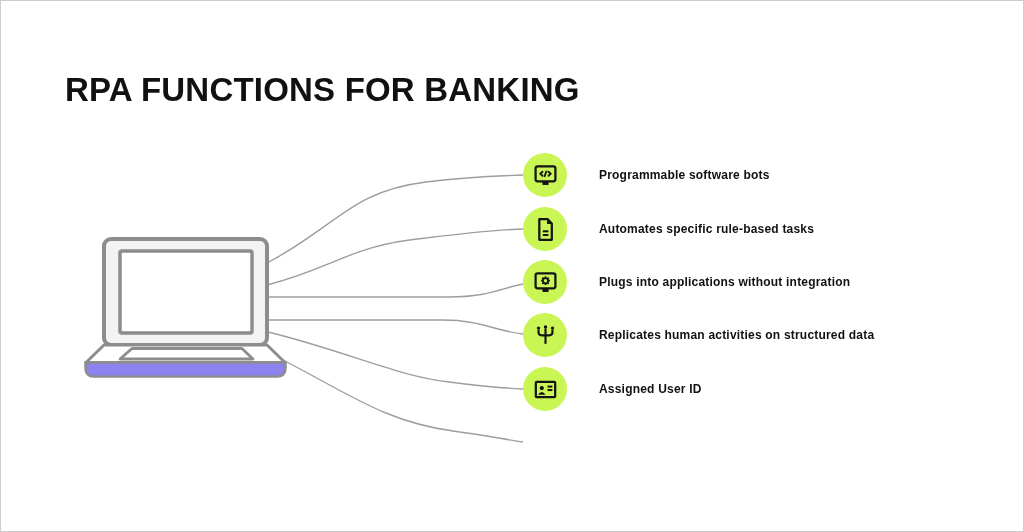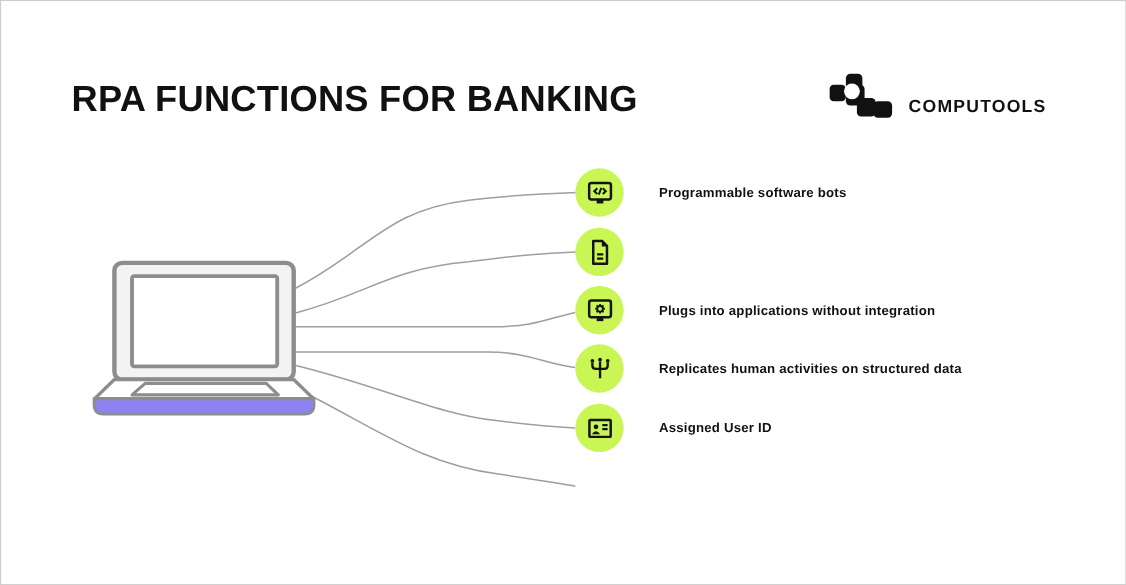--- a/index.html
+++ b/index.html
@@ -62,31 +62,20 @@
       <rect class="lt-frame" x="103" y="238" width="163" height="106" rx="7"></rect>
       <rect class="lt-screen" x="119" y="250" width="132" height="82" rx="2"></rect>
       <path class="lt-base" d="M103,344 L266,344 L284,361.5 L85,361.5 Z"></path>
       <path class="lt-pad" d="M131,347.5 L241,347.5 L252,358 L119,358 Z"></path>
       <path class="lt-bar" d="M84.5,361.5 H284.5 V367 Q284.5,375.5 276,375.5 H93 Q84.5,375.5 84.5,367 Z"></path>
     </g>
   </svg>
 
   <h1 class="page-title">RPA FUNCTIONS FOR BANKING</h1>
 
-  <div class="logo">
-    <svg class="logo-mark" viewBox="0 0 58 44" aria-hidden="true">
-      <rect x="15" y="2" width="15" height="15" rx="4"></rect>
-      <rect x="0" y="12" width="15" height="15" rx="4"></rect>
-      <rect x="15" y="12" width="17" height="19" rx="4"></rect>
-      <rect x="25" y="24" width="17" height="17" rx="4"></rect>
-      <rect x="40" y="27" width="17" height="15" rx="4"></rect>
-      <circle cx="20.5" cy="18" r="7.2" fill="#ffffff"></circle>
-    </svg>
-    <span class="logo-text">COMPUTOOLS</span>
-  </div>
 
   <div class="row" style="top:152px">
     <div class="bubble">
       <svg viewBox="0 0 24 24" aria-hidden="true">
         <rect class="glyph-stroke" stroke-width="2" x="3.2" y="3.8" width="17.6" height="13.4" rx="1.8"></rect>
         <rect class="glyph-fill" x="9.3" y="17.2" width="5.4" height="3.2"></rect>
         <path class="glyph-stroke" stroke-width="1.7" d="M9.8,8.2 L7.4,10.5 L9.8,12.8"></path>
         <path class="glyph-stroke" stroke-width="1.7" d="M14.2,8.2 L16.6,10.5 L14.2,12.8"></path>
         <path class="glyph-stroke" stroke-width="1.6" d="M13,7.8 L11,13.2"></path>
       </svg>
@@ -96,20 +85,21 @@
 
   <div class="row" style="top:206px">
     <div class="bubble">
       <svg viewBox="0 0 24 24" aria-hidden="true">
         <path class="glyph-stroke" stroke-width="2" stroke-linejoin="round" d="M6.5,2.8 H13.8 L17.6,6.6 V21.2 H6.5 Z"></path>
         <path class="glyph-fill" d="M13.4,2.8 L17.6,7 V7.2 H13.4 Z"></path>
         <path class="glyph-stroke" stroke-width="1.8" d="M9.6,13.6 H14.6"></path>
         <path class="glyph-stroke" stroke-width="1.8" d="M9.6,16.9 H14.6"></path>
       </svg>
     </div>
+    <div class="feature-label">Automates specific rule-based tasks</div>
   </div>
 
   <div class="row" style="top:259px">
     <div class="bubble">
       <svg viewBox="0 0 24 24" aria-hidden="true">
         <rect class="glyph-stroke" stroke-width="2" x="3.2" y="3.8" width="17.6" height="13.4" rx="1.8"></rect>
         <rect class="glyph-fill" x="9.3" y="17.2" width="5.4" height="3.2"></rect>
         <circle class="glyph-stroke" stroke-width="1.6" cx="12" cy="10.4" r="2.3"></circle>
         <path class="glyph-stroke" stroke-width="1.5" d="M14.7,10.4 H15.9 M9.3,10.4 H8.1 M12,7.7 V6.5 M12,13.1 V14.3 M13.9,8.5 L14.8,7.6 M10.1,8.5 L9.2,7.6 M13.9,12.3 L14.8,13.2 M10.1,12.3 L9.2,13.2"></path>
       </svg>

